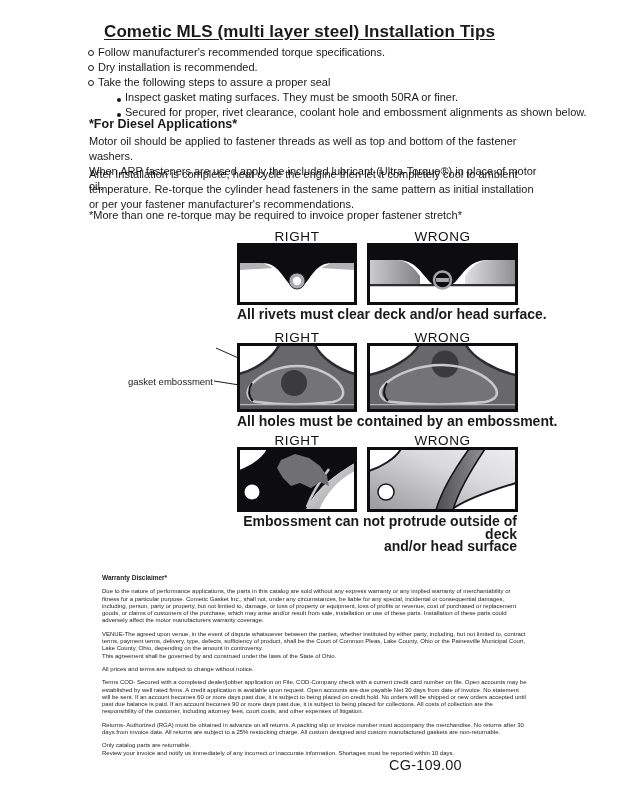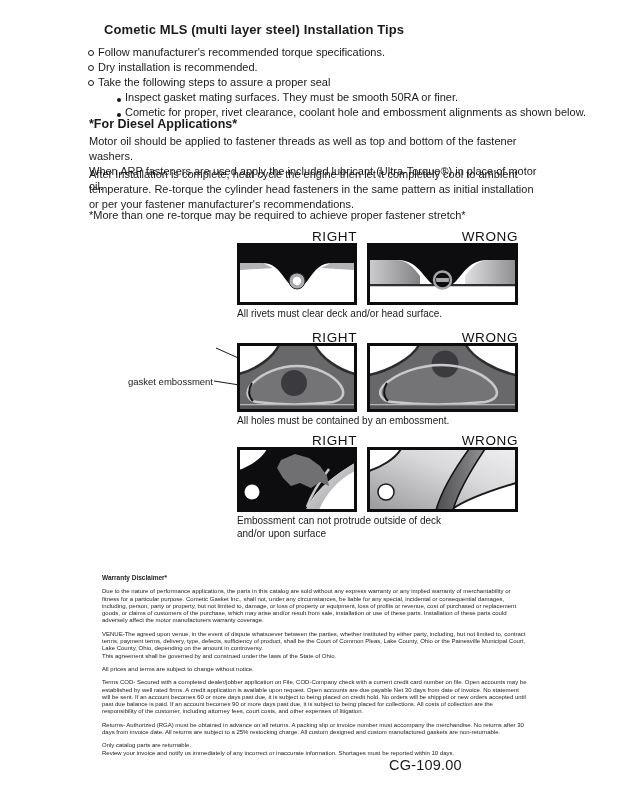--- a/index.html
+++ b/index.html
@@ -2,39 +2,39 @@
 <html><head>
 <meta charset="utf-8">
 <style>
   html,body{margin:0;padding:0;background:#e8e8e8;}
   .page{position:relative;width:618px;height:800px;background:#ffffff;overflow:hidden;
         font-family:"Liberation Sans",sans-serif;color:#1a1a1a;}
   .abs{position:absolute;}
   .pre{white-space:pre-line;}
   .nowrap{white-space:nowrap;}
 
-  .title{left:104px;top:22px;font-size:13px;font-weight:bold;
-         text-underline-offset:2px;letter-spacing:.1px;}
+  .title{left:104px;top:22px;font-size:17px;font-weight:bold;
+         text-decoration:underline;text-underline-offset:2px;letter-spacing:.1px;}
 
   .bullets{left:88px;top:45px;font-size:11px;line-height:15px;}
   .b-row{display:flex;align-items:flex-start;}
   .ring{flex:0 0 auto;width:4px;height:4px;border:1px solid #1a1a1a;border-radius:50%;
         margin:5px 4px 0 0;}
   .dot{flex:0 0 auto;width:4px;height:4px;background:#1a1a1a;border-radius:50%;
         margin:5px 4px 0 0;}
   .sub{margin-left:29px;align-items:center;}
 
   .h-diesel{left:89px;top:117px;font-size:12.5px;font-weight:bold;}
   .para{left:89px;width:450px;font-size:11px;line-height:15px;}
   .p-oil{top:134px;}
   .p-heat{top:167px;}
   .p-retorque{top:208px;}
 
-  .dlabel{font-size:13.5px;letter-spacing:.6px;text-align:right;color:#111;}
-  .cap{font-weight:normal;font-size:10px;line-height:12.5px;}
+  .dlabel{font-size:13.5px;letter-spacing:.6px;text-align:center;color:#111;}
+  .cap{font-weight:bold;font-size:14px;line-height:12.5px;text-align:right;}
   .dimg{display:block;}
 
   .lbl-left{font-size:9.5px;line-height:11px;text-align:right;}
 
   .warranty{left:102px;top:574px;width:426px;font-size:6px;line-height:7.3px;color:#1c1c1c;}
   .warranty p{margin:0 0 6px 0;}
   .w-head{font-weight:bold;font-size:6.5px;margin-bottom:7px;}
 
   .pagecode{left:389px;top:757px;font-size:14.5px;letter-spacing:.2px;text-align:center;}
 </style>
@@ -57,31 +57,31 @@
     <div class="b-row nowrap">
       <span class="ring"></span>
       <span>Take the following steps to assure a proper seal</span>
     </div>
     <div class="b-row sub nowrap">
       <span class="dot"></span>
       <span>Inspect gasket mating surfaces.  They must be smooth 50RA or finer.</span>
     </div>
     <div class="b-row sub nowrap">
       <span class="dot"></span>
-      <span>Cometic for proper, rivet clearance, coolant hole and embossment alignments as shown below.</span>
+      <span>Secured for proper, rivet clearance, coolant hole and embossment alignments as shown below.</span>
     </div>
   </div>
 
   <div class="abs h-diesel">*For Diesel Applications*</div>
   <div class="abs para p-oil pre">Motor oil should be applied to fastener threads as well as top and bottom of the fastener washers.
 When ARP fasteners are used apply the included lubricant (Ultra-Torque®) in place of motor oil.</div>
   <div class="abs para p-heat pre">After Installation is complete, heat cycle the engine then let it completely cool to ambient
 temperature. Re-torque the cylinder head fasteners in the same pattern as initial installation
 or per your fastener manufacturer's recommendations.</div>
-  <div class="abs para p-retorque">*More than one re-torque may be required to achieve proper fastener stretch*</div>
+  <div class="abs para p-retorque">*More than one re-torque may be required to invoice proper fastener stretch*</div>
 
   <div class="abs dlabel" style="left:237px;top:229px;width:120px;">RIGHT</div>
   <div class="abs dlabel" style="left:367px;top:229px;width:151px;">WRONG</div>
 
   <svg class="abs dimg" style="left:237px;top:243px;" width="120" height="62" viewBox="0 0 120 62">
     <rect x="0" y="0" width="120" height="62" fill="#ffffff"></rect>
     <path d="M3,20 L26,20 L36,25 L3,27 Z" fill="#b3b3b6"></path>
     <path d="M117,20 L94,20 L84,25 L117,27 Z" fill="#b3b3b6"></path>
     <path d="M2,2 H118 V20 H96 C83,20 79,26 71,37 C65,46 55,46 49,37 C41,26 37,20 24,20 H2 Z" fill="#0d0d10"></path>
     <circle cx="60" cy="38" r="8" fill="#ababae" stroke="#2a2a2d" stroke-width="1"></circle>
@@ -195,21 +195,21 @@
     <path d="M149,36 C122,44 96,54 84,63 H149 Z" fill="#ffffff"></path>
     <path d="M149,36 C122,44 96,54 84,63" fill="none" stroke="#1a1a1d" stroke-width="2"></path>
     <path d="M102,2 C89,20 75,42 69,63 L86,63 C92,42 106,20 118,2 Z" fill="url(#r3s)"></path>
     <path d="M102,2 C89,20 75,42 69,63" fill="none" stroke="#141417" stroke-width="1.5"></path>
     <path d="M118,2 C106,20 92,42 86,63" fill="none" stroke="#141417" stroke-width="1.5"></path>
     <circle cx="19" cy="45" r="8" fill="#ffffff" stroke="#1a1a1d" stroke-width="1.5"></circle>
     <rect x="1.5" y="1.5" width="148" height="62" fill="none" stroke="#0d0d0f" stroke-width="3"></rect>
   </svg>
 
   <div class="abs cap pre" style="left:237px;top:515px;width:280px;">Embossment can not protrude outside of deck
-and/or upon surface</div>
+and/or head surface</div>
 
   <div class="abs warranty">
     <div class="w-head">Warranty Disclaimer*</div>
     <p>Due to the nature of performance applications, the parts in this catalog are sold without any express warranty or any implied warranty of merchantability or fitness for a particular purpose.  Cometic Gasket Inc., shall not, under any circumstances, be liable for any special, incidental or consequential damages, including, person, party or property, but not limited to, damage, or loss of property or equipment, loss of profits or revenue, cost of purchased or replacement goods, or claims of customers of the purchase, which may arise and/or result from sale, installation or use of these parts.  Installation of these parts could adversely affect the motor manufacturers warranty coverage.</p>
     <p class="pre">VENUE-The agreed upon venue, in the event of dispute whatsoever between the parties, whether instituted by either party, including, but not limited to, contract terms, payment terms, delivery, type, defects, sufficiency of product, shall be the Court of Common Pleas, Lake County, Ohio or the Painesville Municipal Court, Lake County, Ohio, depending on the amount in controversy.
 This agreement shall be governed by and construed under the laws of the State of Ohio.</p>
     <p>All prices and terms are subject to change without notice.</p>
     <p>Terms COD- Secured with a completed dealer/jobber application on File, COD-Company check with a current credit card number on file.  Open accounts may be established by well rated firms.  A credit application is available upon request.  Open accounts are due payable Net 30 days from date of invoice.  No statement will be sent.  If an account becomes 60 or more days past due, it is subject to being placed on credit hold.  No orders will be shipped or new orders accepted until past due balance is paid.  If an account becomes 90 or more days past due, it is subject to being placed for collections.  All costs of collection are the responsibility of the customer, including attorney fees, court costs, and other expenses of litigation.</p>
     <p>Returns- Authorized (RGA) must be obtained in advance on all returns.  A packing slip or invoice number must accompany the merchandise.  No returns after 30 days from invoice date.  All returns are subject to a 25% restocking charge.  All custom designed and custom manufactured gaskets are non-returnable.</p>
     <p class="pre">Only catalog parts are returnable.

